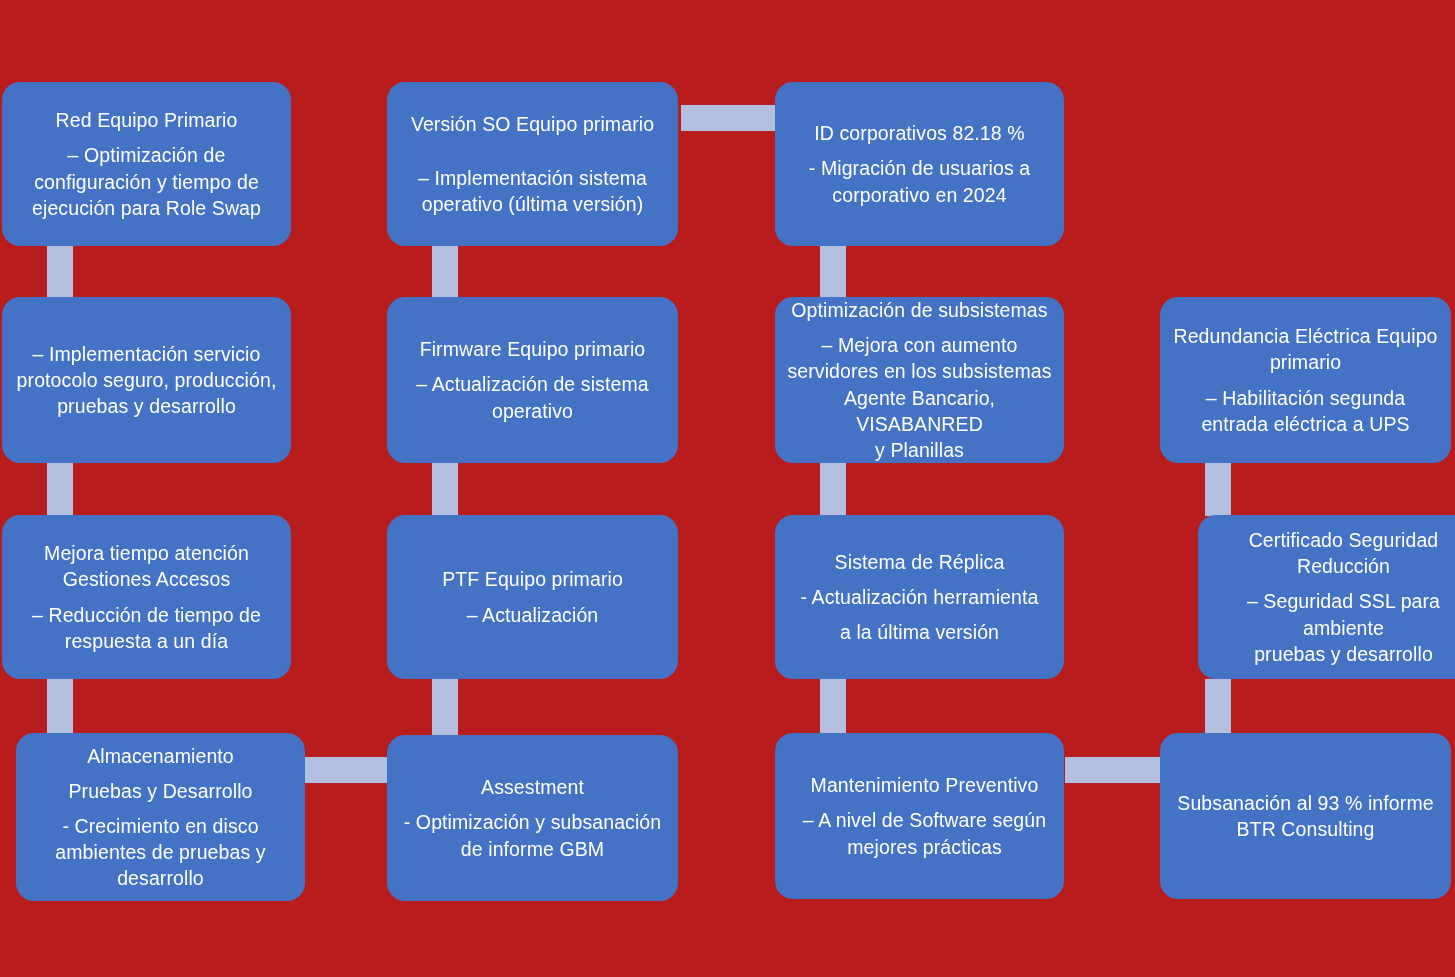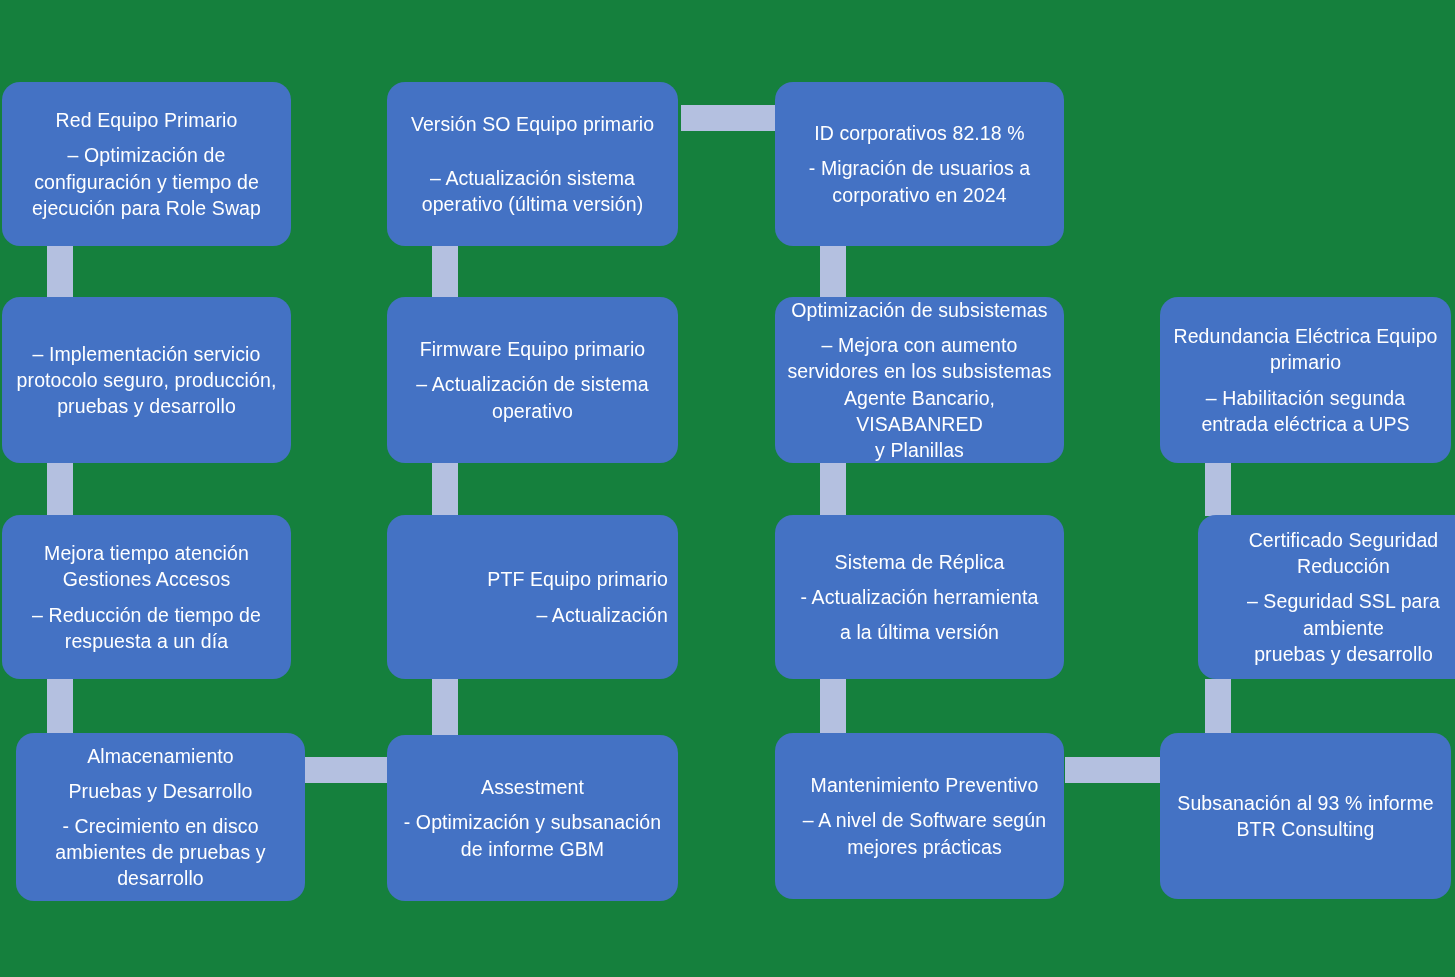--- a/index.html
+++ b/index.html
@@ -8,21 +8,21 @@
     padding: 0;
     background: #ffffff;
   }
   body {
     font-family: "Liberation Sans", sans-serif;
   }
   #canvas {
     position: relative;
     width: 1455px;
     height: 977px;
-    background: #15803d;
+    background: #b91c1c;
     overflow: hidden;
   }
   .node {
     position: absolute;
     box-sizing: border-box;
     background: #4472C4;
     border-radius: 18px;
     color: #ffffff;
     display: flex;
     flex-direction: column;
@@ -83,21 +83,21 @@
         <span class="line">– Optimización de</span>
         <span class="line">configuración y tiempo de</span>
         <span class="line">ejecución para Role Swap</span>
       </span>
     </div>
     <div class="node" style="left: 387px; top: 82px; width: 291px; height: 164px; gap: 19px;">
       <span class="para">
         <span class="line">Versión SO Equipo primario</span>
       </span>
       <span class="para">
-        <span class="line">– Actualización sistema</span>
+        <span class="line">– Implementación sistema</span>
         <span class="line">operativo (última versión)</span>
       </span>
     </div>
     <div class="node" style="left: 775px; top: 82px; width: 289px; height: 164px;">
       <span class="para">
         <span class="line">ID corporativos 82.18 %</span>
       </span>
       <span class="para">
         <span class="line">- Migración de usuarios a</span>
         <span class="line">corporativo en 2024</span>
@@ -143,21 +143,21 @@
     <div class="node" style="left: 2px; top: 515px; width: 289px; height: 164px;">
       <span class="para">
         <span class="line">Mejora tiempo atención</span>
         <span class="line">Gestiones Accesos</span>
       </span>
       <span class="para">
         <span class="line">– Reducción de tiempo de</span>
         <span class="line">respuesta a un día</span>
       </span>
     </div>
-    <div class="node" style="left: 387px; top: 515px; width: 291px; height: 164px; text-align: right;">
+    <div class="node" style="left: 387px; top: 515px; width: 291px; height: 164px;">
       <span class="para">
         <span class="line">PTF Equipo primario</span>
       </span>
       <span class="para">
         <span class="line">– Actualización</span>
       </span>
     </div>
     <div class="node" style="left: 775px; top: 515px; width: 289px; height: 164px;">
       <span class="para">
         <span class="line">Sistema de Réplica</span>

